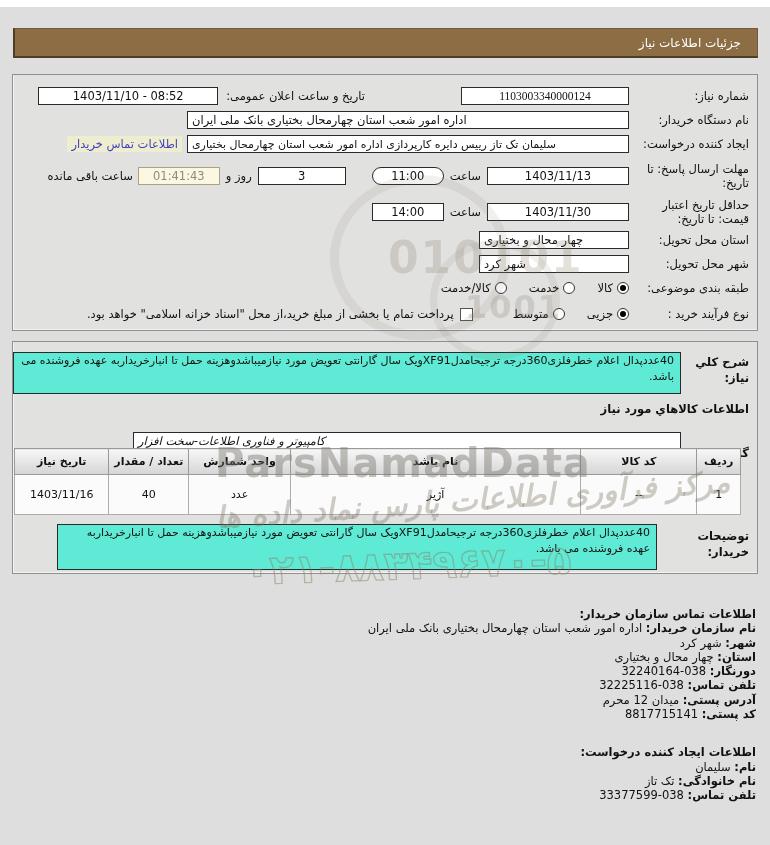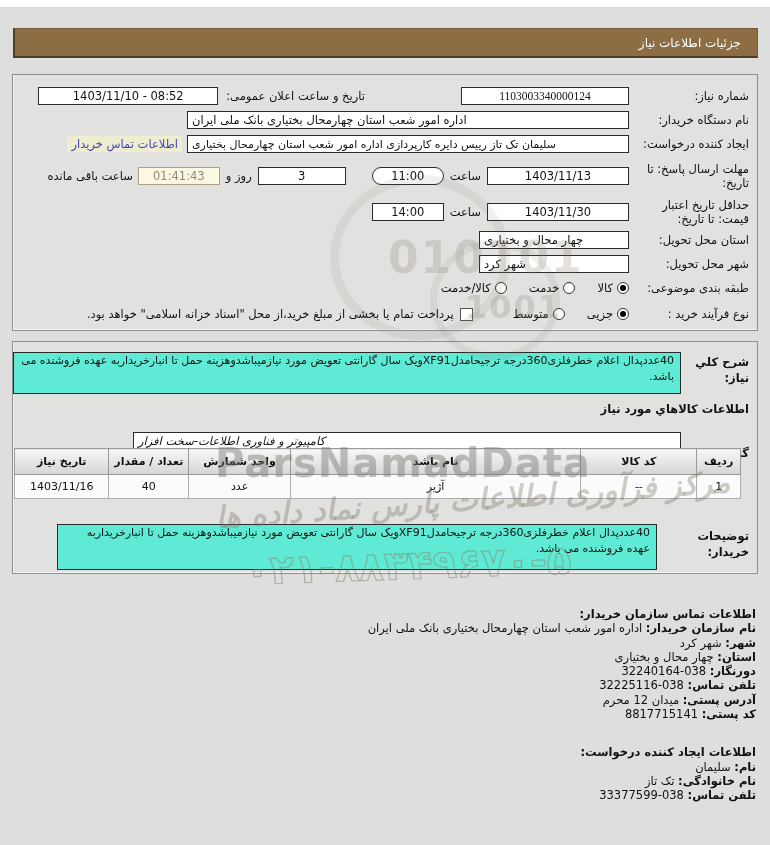--- a/index.html
+++ b/index.html
@@ -71,21 +71,21 @@
   table.goods {
     position:absolute; top:106px; right:16px; width:727px;
     border-collapse:collapse; font-size:11px;
     border:1px solid #7c7c7c;
   }
   table.goods th {
     background:linear-gradient(#f7f7f7,#d5d5d5);
     border:1px solid #9a9a9a; font-weight:bold; height:26px; padding:2px 4px;
   }
   table.goods td {
-    background:#fbfbfb; border:1px solid #adadad; height:24px; text-align:center; padding:2px 4px;
+    background:#fbfbfb; border:1px solid #adadad; height:40px; text-align:center; padding:2px 4px;
   }
 
   .contact-block { position:absolute; top:583px; right:14px; text-align:right; line-height:14.3px; font-size:11.5px; }
   .contact-block .ln b { font-weight:bold; }
   .ltr { direction:ltr; unicode-bidi:isolate; }
 
   
   .wm { position:absolute; pointer-events:none; z-index:40; }
   .wm-circle { border:9px solid rgba(120,110,90,0.10); border-radius:50%; }
   .wm-brand { font-size:40px; font-weight:bold; color:rgba(125,120,110,0.45); letter-spacing:1px; }

